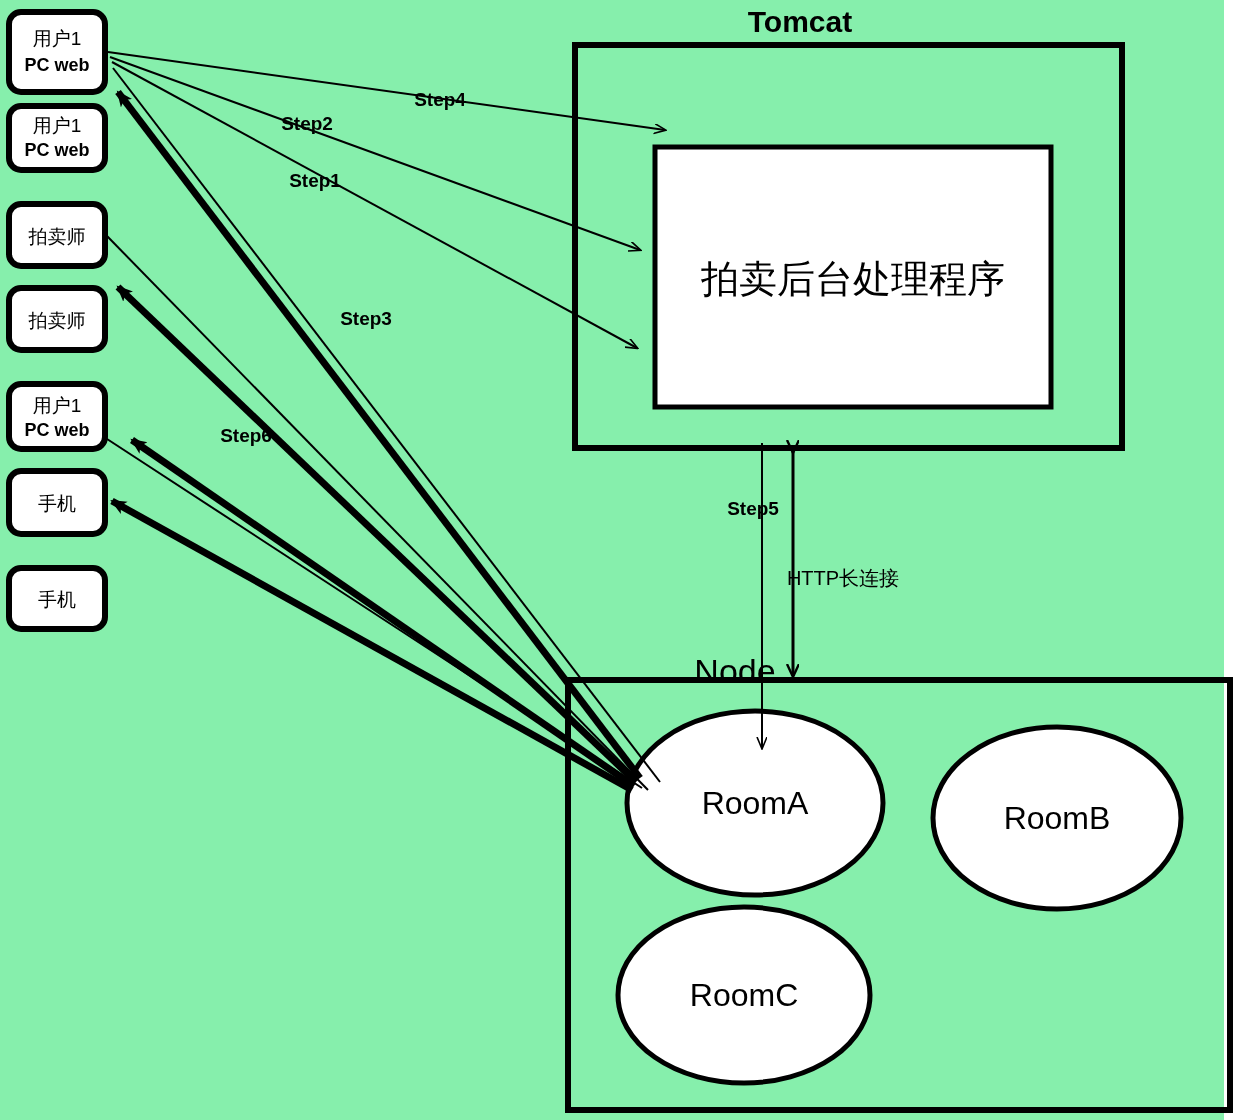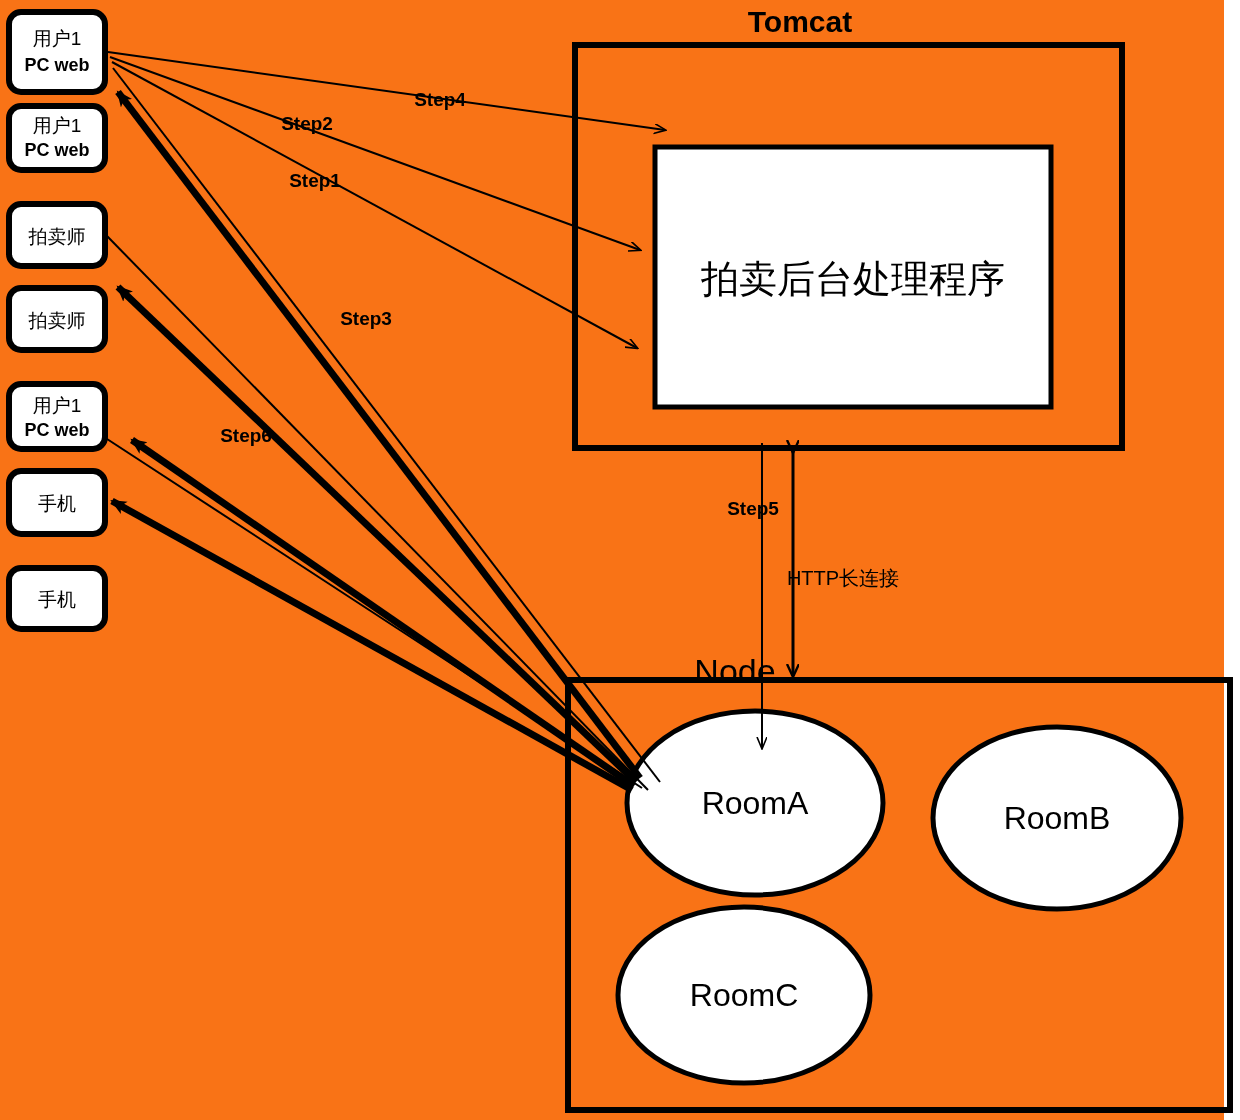--- a/index.html
+++ b/index.html
@@ -10,21 +10,21 @@
   body {
     font-family: "Liberation Sans", sans-serif;
     width: 1240px;
     height: 1120px;
     overflow: hidden;
   }
   #diagram-root {
     position: relative;
     width: 1224px;
     height: 1120px;
-    background: #f97316;
+    background: #86efac;
   }
   svg#diagram-svg {
     display: block;
     width: 1240px;
     height: 1120px;
   }
   .node-box {
     fill: #ffffff;
     stroke: #000000;
     stroke-width: 6;

